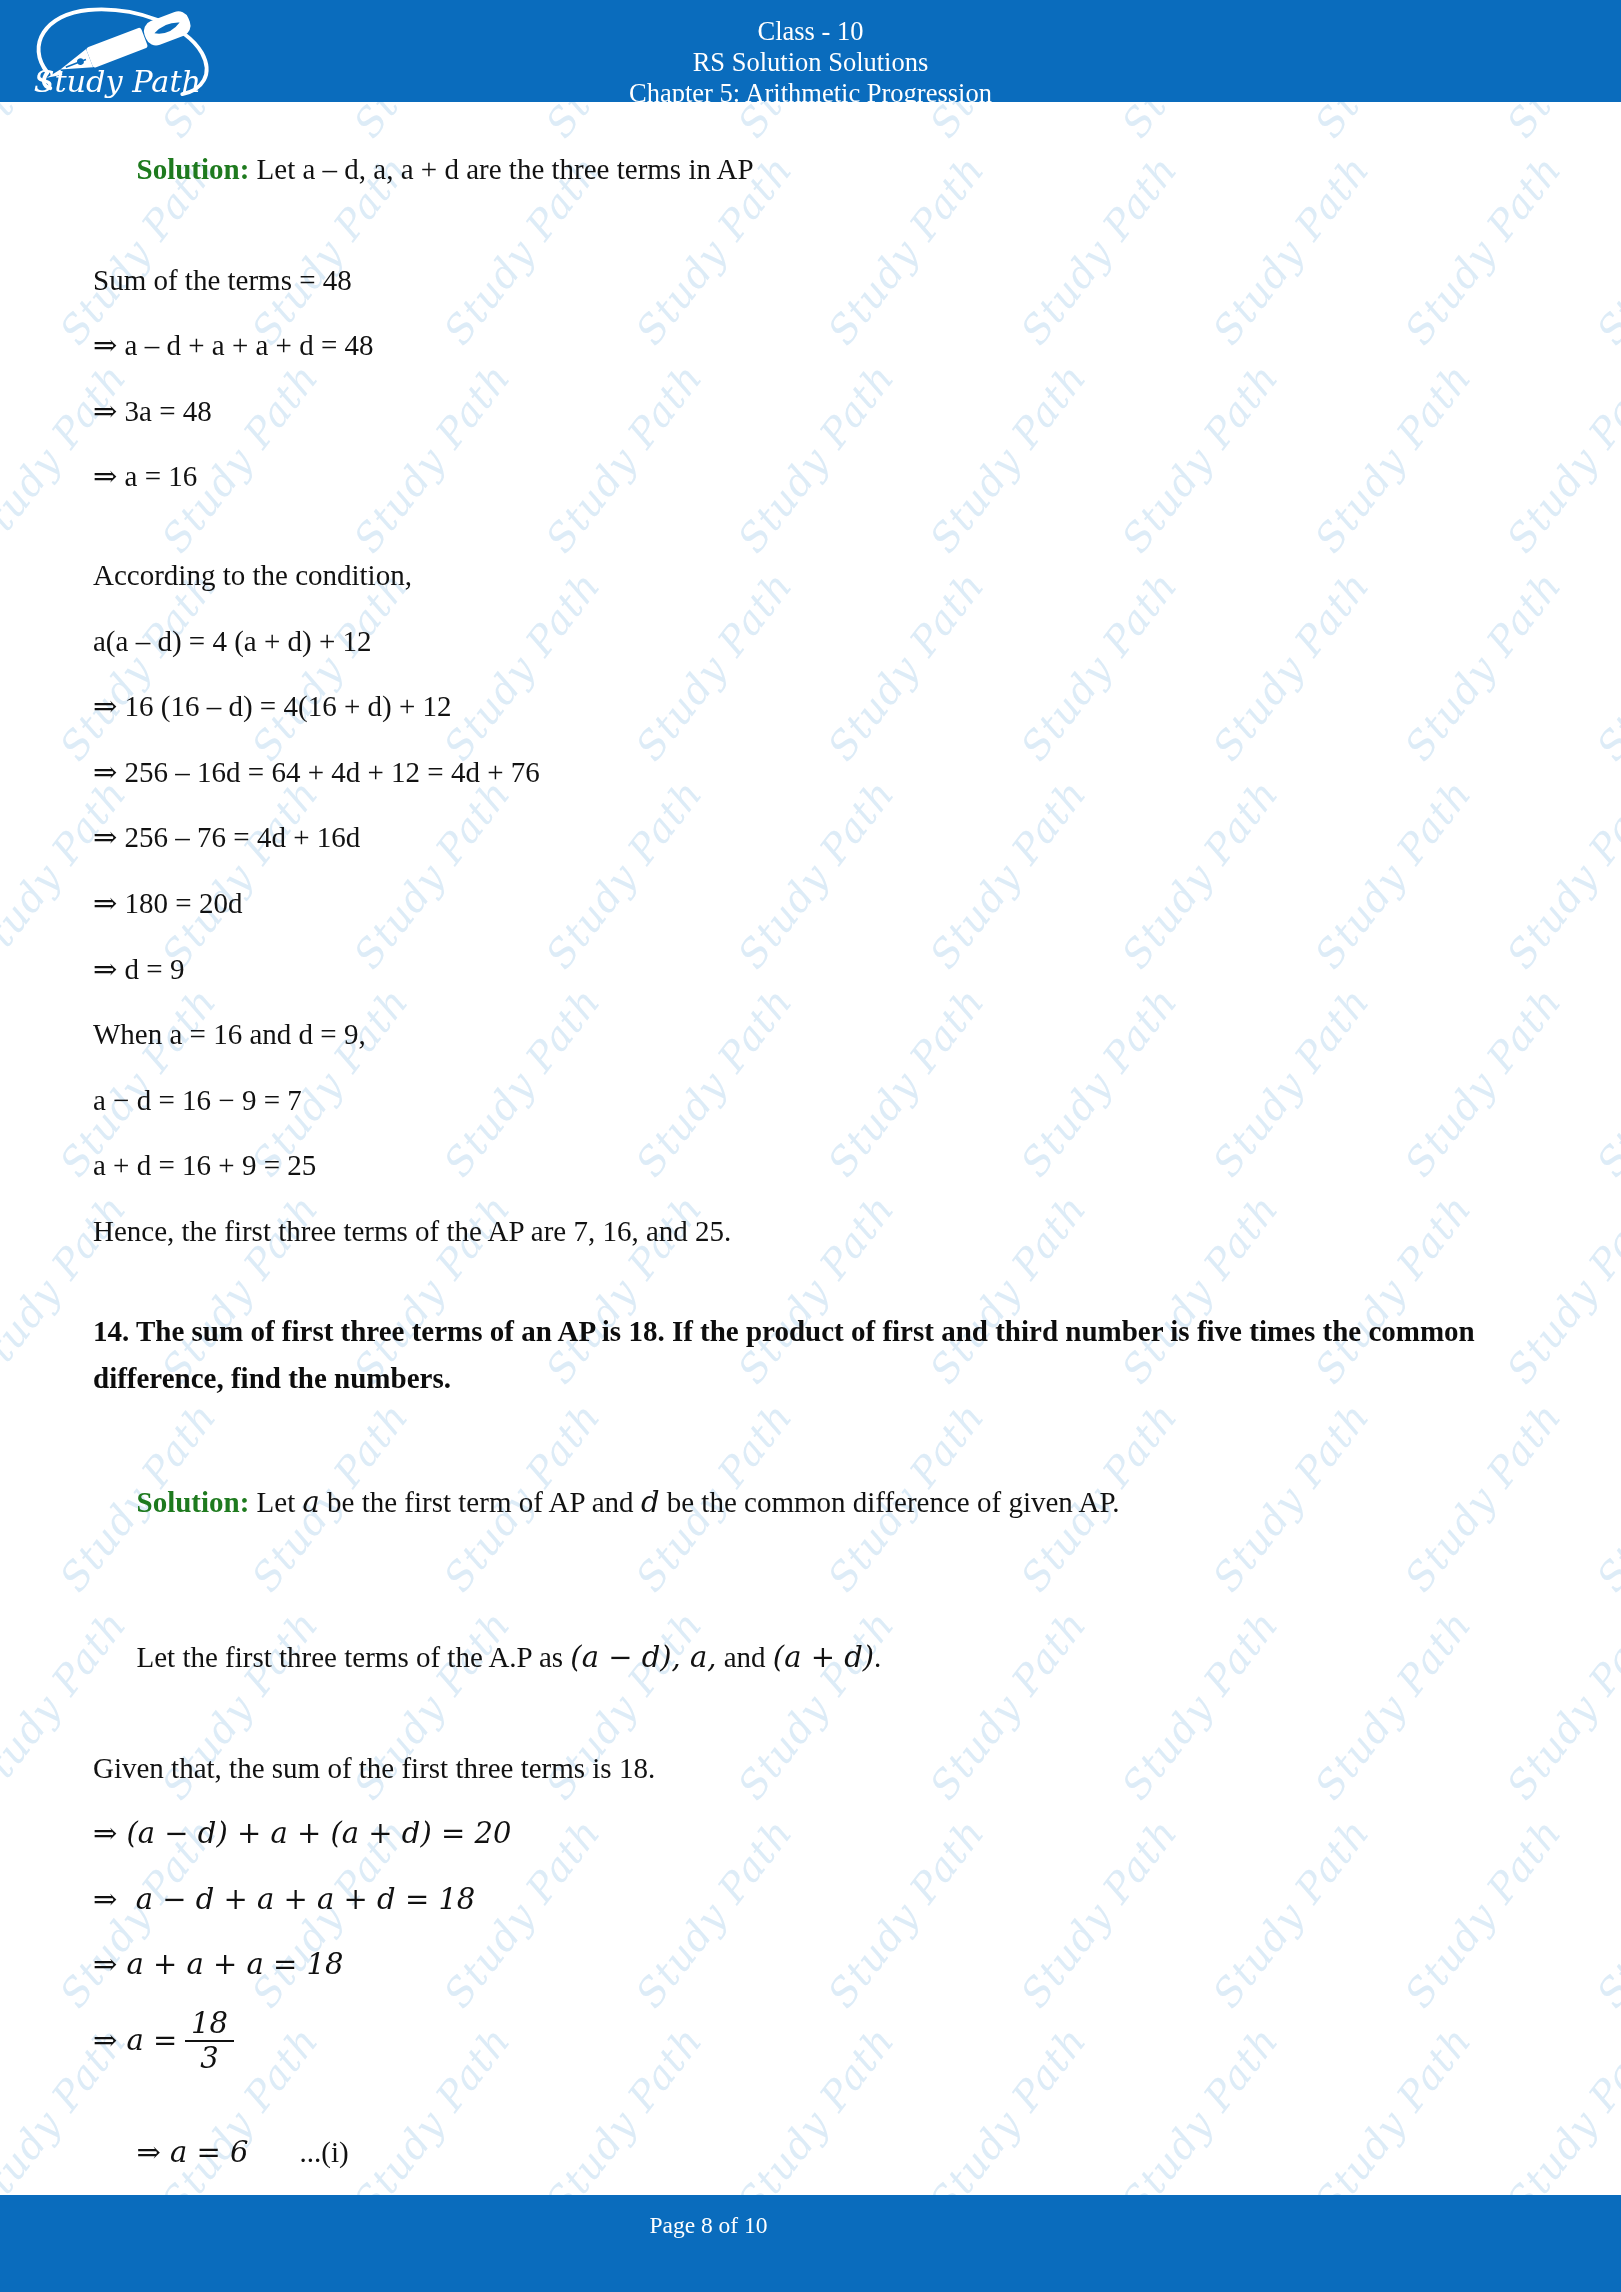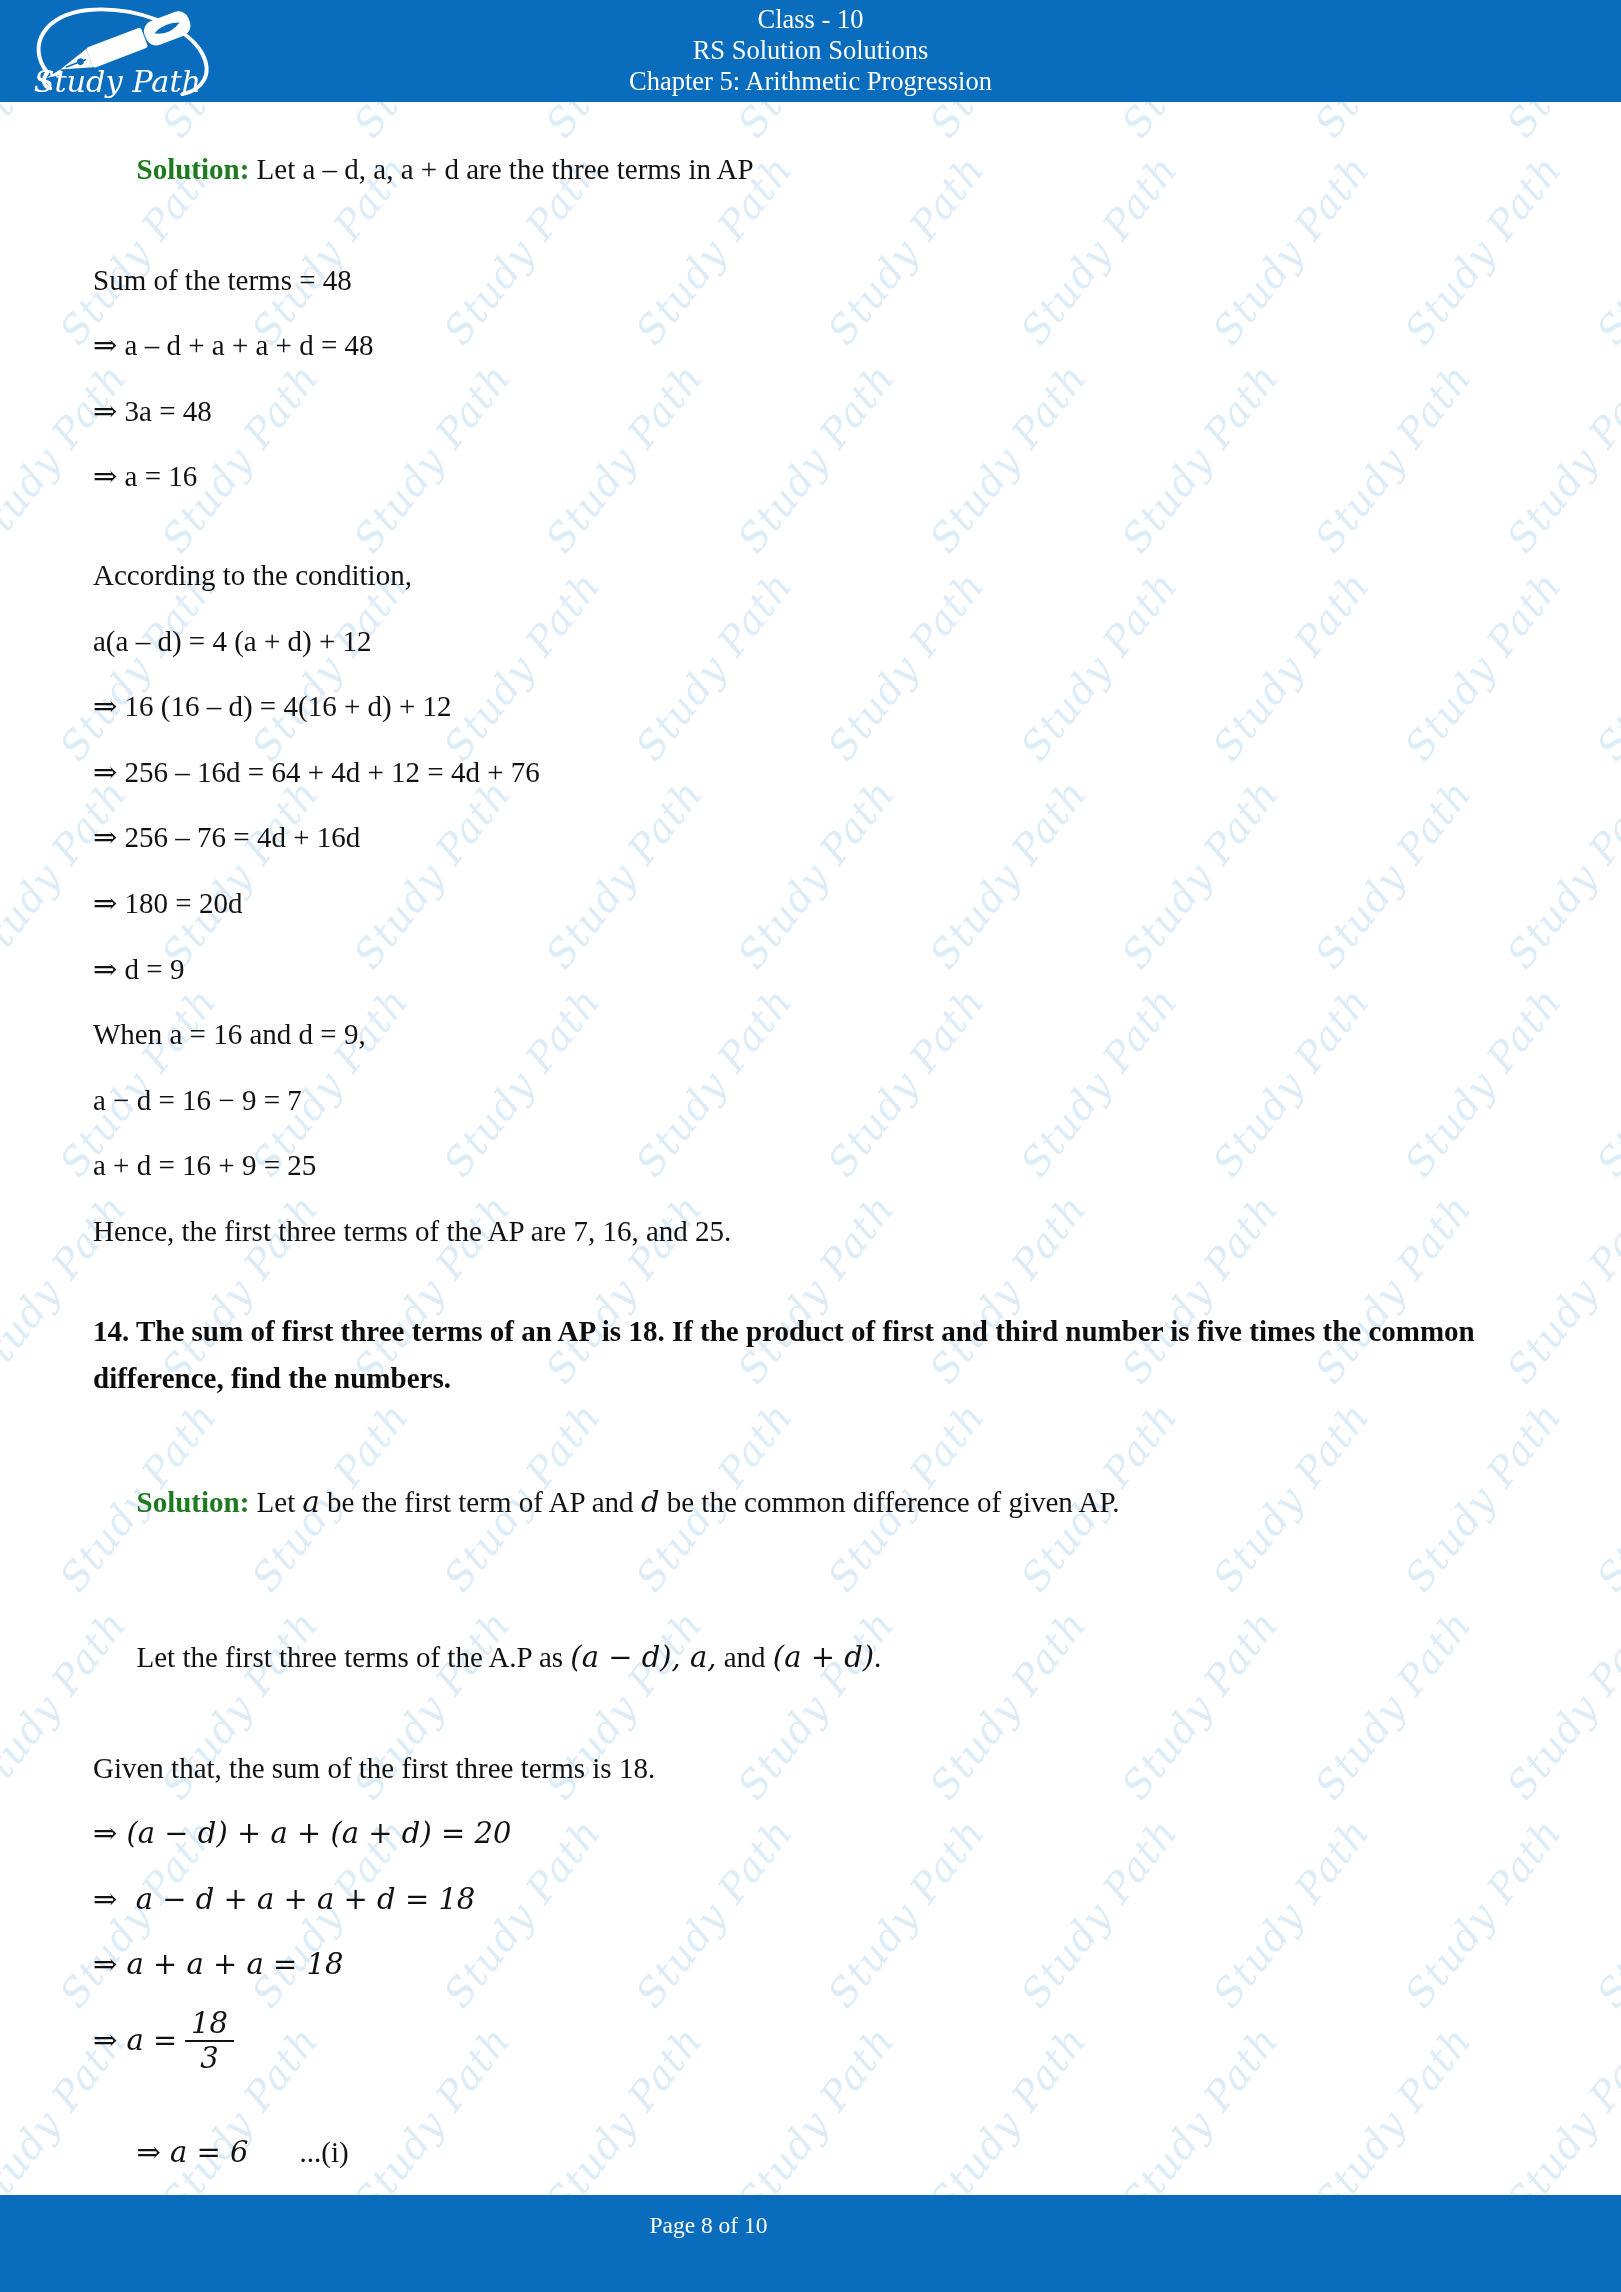--- a/index.html
+++ b/index.html
@@ -56,21 +56,21 @@
     height: 96px;
   }
   .header-titles {
     position: absolute;
     left: 0; top: 0;
     width: 1621px;
     text-align: center;
     color: #ffffff;
     font-family: "Liberation Serif", "DejaVu Serif", serif;
   }
-  .header-titles .l1 { font-size: 26.5px; line-height: 32px; padding-top: 3px; }
+  .header-titles .l1 { font-size: 26.5px; line-height: 32px; padding-top: 15px; }
   .header-titles .l2 { font-size: 26.5px; line-height: 31px; }
   .header-titles .l3 { font-size: 26.5px; line-height: 31px; }
 
   
   .footer {
     position: absolute;
     left: 0;
     top: 2195px;
     width: 1621px;
     height: 98px;

